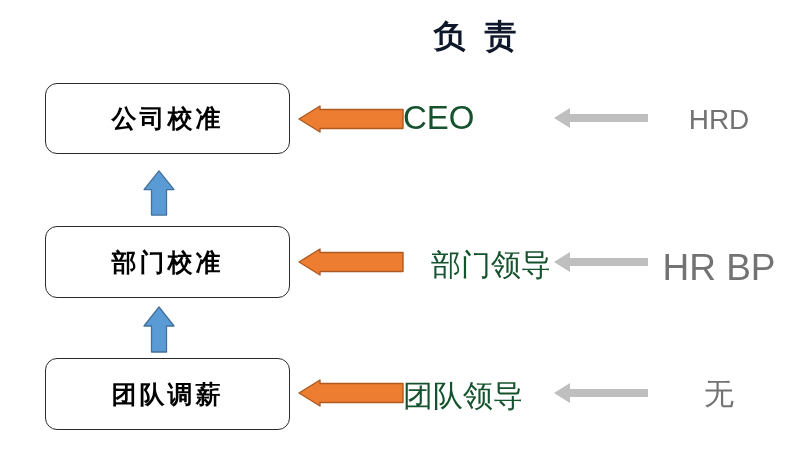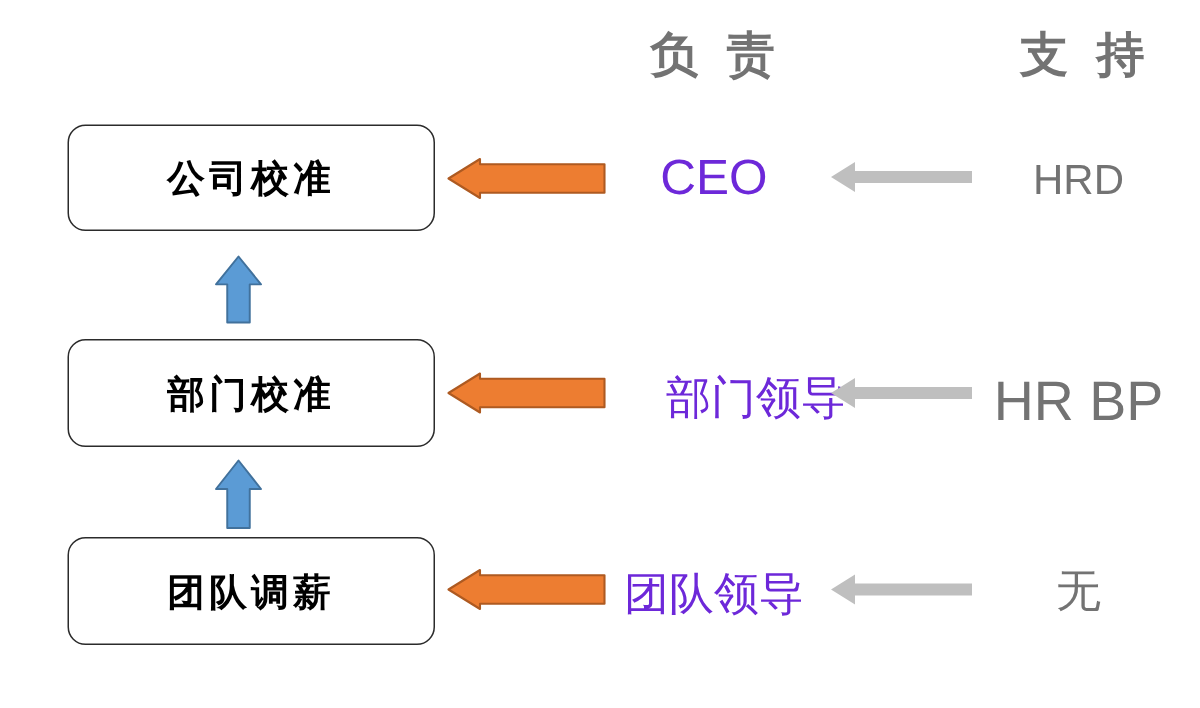--- a/index.html
+++ b/index.html
@@ -8,21 +8,21 @@
     width: 800px;
     height: 472px;
     background: #ffffff;
     overflow: hidden;
     font-family: "Liberation Sans", "DejaVu Sans", sans-serif;
   }
   .abs { position: absolute; }
 
   
   .col-header {
-    color: #737373;
+    color: #0f172a;
     font-size: 32px;
     font-weight: bold;
     letter-spacing: 5px;
     text-align: center;
     white-space: nowrap;
   }
   #header-responsible { left: 405px; top: 15px; width: 145px; }
   #header-support     { left: 653px; top: 15px; width: 142px; }
 
   
@@ -62,22 +62,22 @@
   
   .supp-arrow { left: 553px; width: 96px; height: 22px; }
   #supp-arrow-1 { top: 107px; }
   #supp-arrow-2 { top: 251px; }
   #supp-arrow-3 { top: 382px; }
 
   
   .resp-label {
     left: 403px;
     width: 146px;
-    text-align: center;
-    color: #6d28d9;
+    text-align: left;
+    color: #14532d;
     white-space: nowrap;
   }
   #resp-label-1 { top: 99px;  font-size: 33px; }
   #resp-label-2 { top: 245px; font-size: 30px; padding-left: 28px; }
   #resp-label-3 { top: 376px; font-size: 30px; }
 
   
   .supp-label {
     left: 652px;
     width: 134px;
@@ -92,21 +92,20 @@
   .cjk-serif { font-family: "Liberation Serif", "DejaVu Serif", serif; }
 
   svg { display: block; width: 100%; height: 100%; }
 </style>
 </head>
 <body>
 
 <div id="canvas">
 
   <div class="abs col-header" id="header-responsible">负 责</div>
-  <div class="abs col-header" id="header-support">支 持</div>
 
   <div class="abs stage-box" id="stage-box-1">
     <span class="stage-label">公司校准</span>
   </div>
   <div class="abs stage-box" id="stage-box-2">
     <span class="stage-label">部门校准</span>
   </div>
   <div class="abs stage-box" id="stage-box-3">
     <span class="stage-label">团队调薪</span>
   </div>

